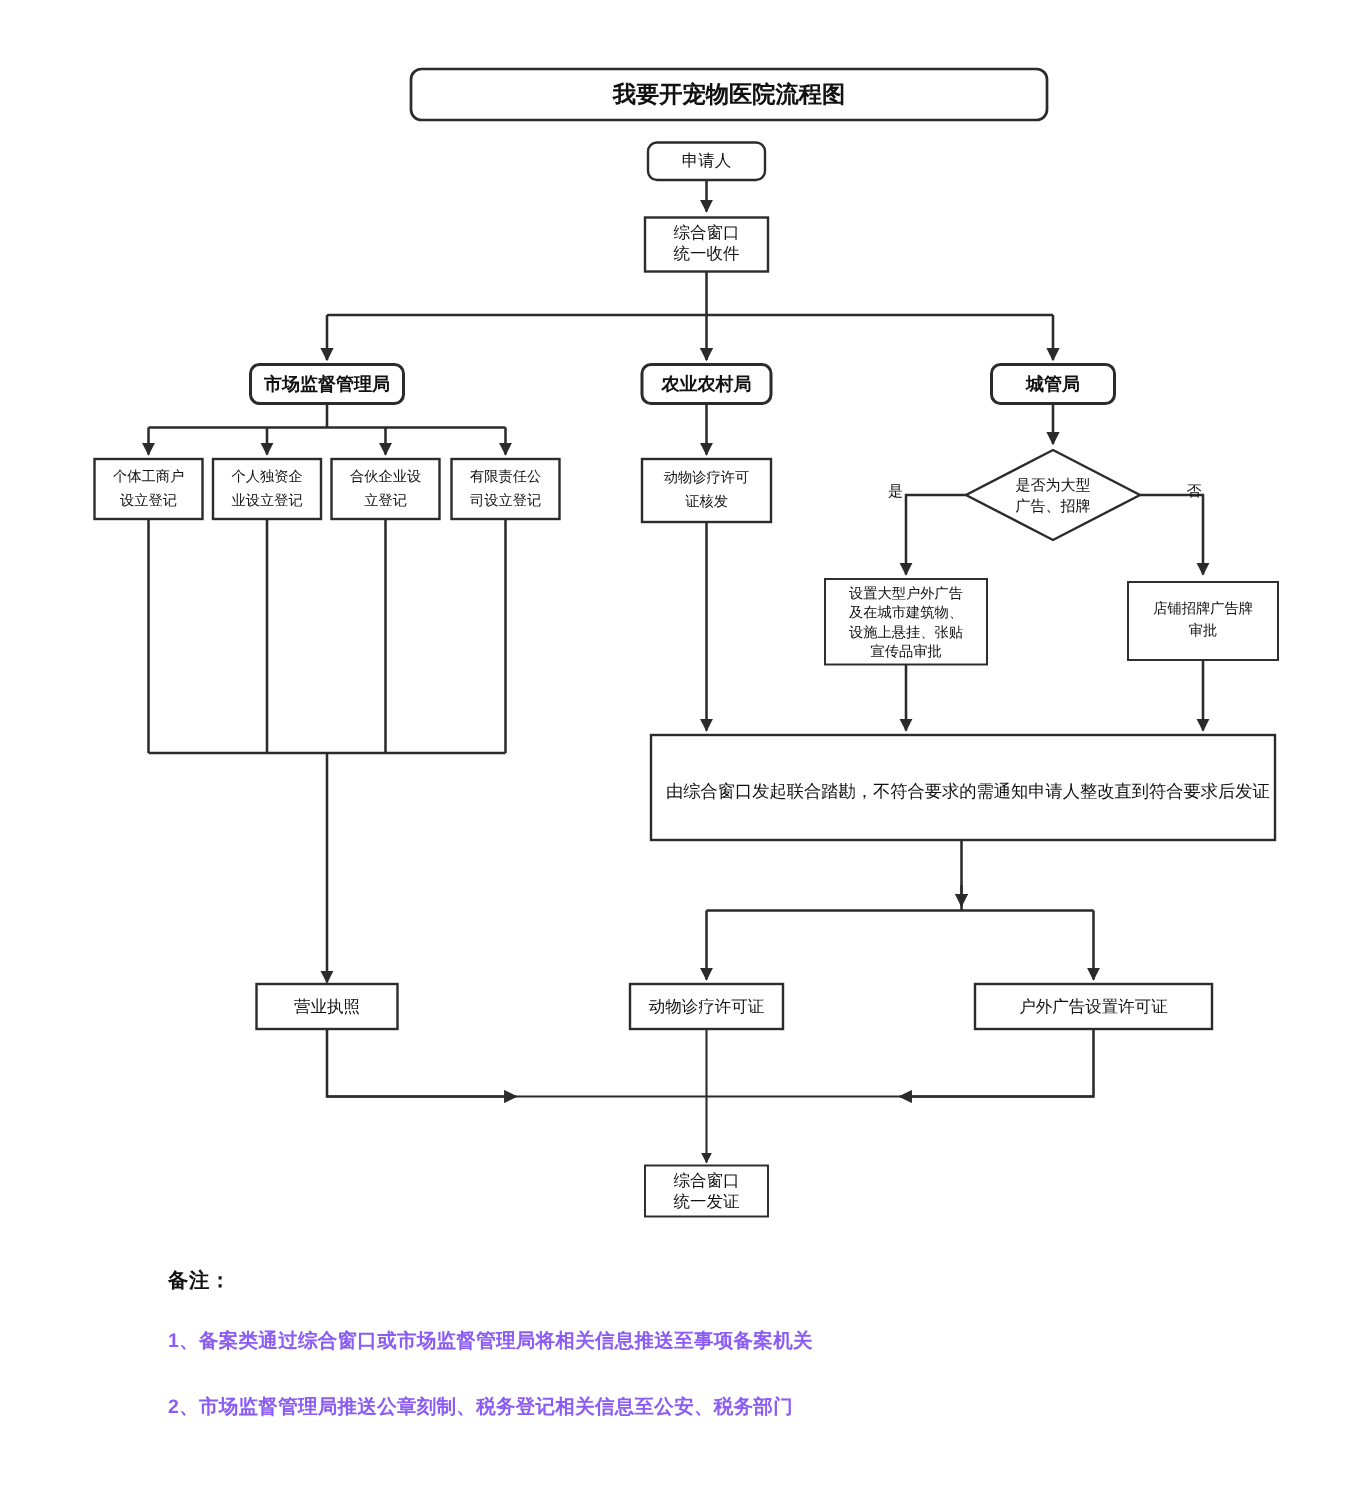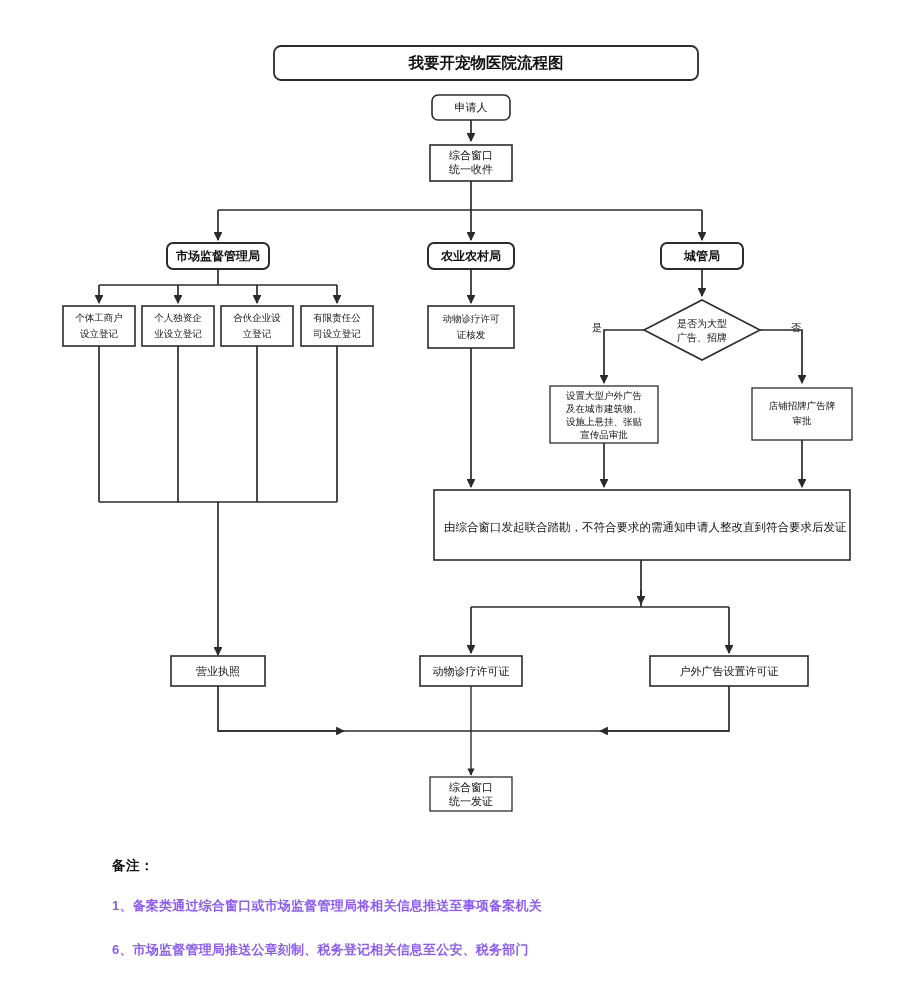--- a/index.html
+++ b/index.html
@@ -96,21 +96,21 @@
   .notes {
     position: absolute;
     left: 112px;
     top: 845px;
     width: 700px;
   }
   .notes-title {
     font-size: 13.5px;
     font-weight: bold;
     color: #111111;
-    margin: 12px 0 22px 0;
+    margin: 0 0 22px 0;
     letter-spacing: 0.5px;
   }
   .note-line {
     font-size: 13px;
     font-weight: bold;
     color: #8b5cf6;
     margin: 0 0 26px 0;
     letter-spacing: 0.2px;
   }
 </style>
@@ -265,15 +265,15 @@
     <g>
       <rect class="node-rect thin" x="430" y="777" width="82" height="34"></rect>
       <text class="nodetext" x="471" y="788">综合窗口</text>
       <text class="nodetext" x="471" y="802">统一发证</text>
     </g>
   </svg>
 
   <div class="notes">
     <p class="notes-title">备注：</p>
     <p class="note-line">1、备案类通过综合窗口或市场监督管理局将相关信息推送至事项备案机关</p>
-    <p class="note-line">6、市场监督管理局推送公章刻制、税务登记相关信息至公安、税务部门</p>
+    <p class="note-line">2、市场监督管理局推送公章刻制、税务登记相关信息至公安、税务部门</p>
   </div>
 </div>
 
 </body></html>

